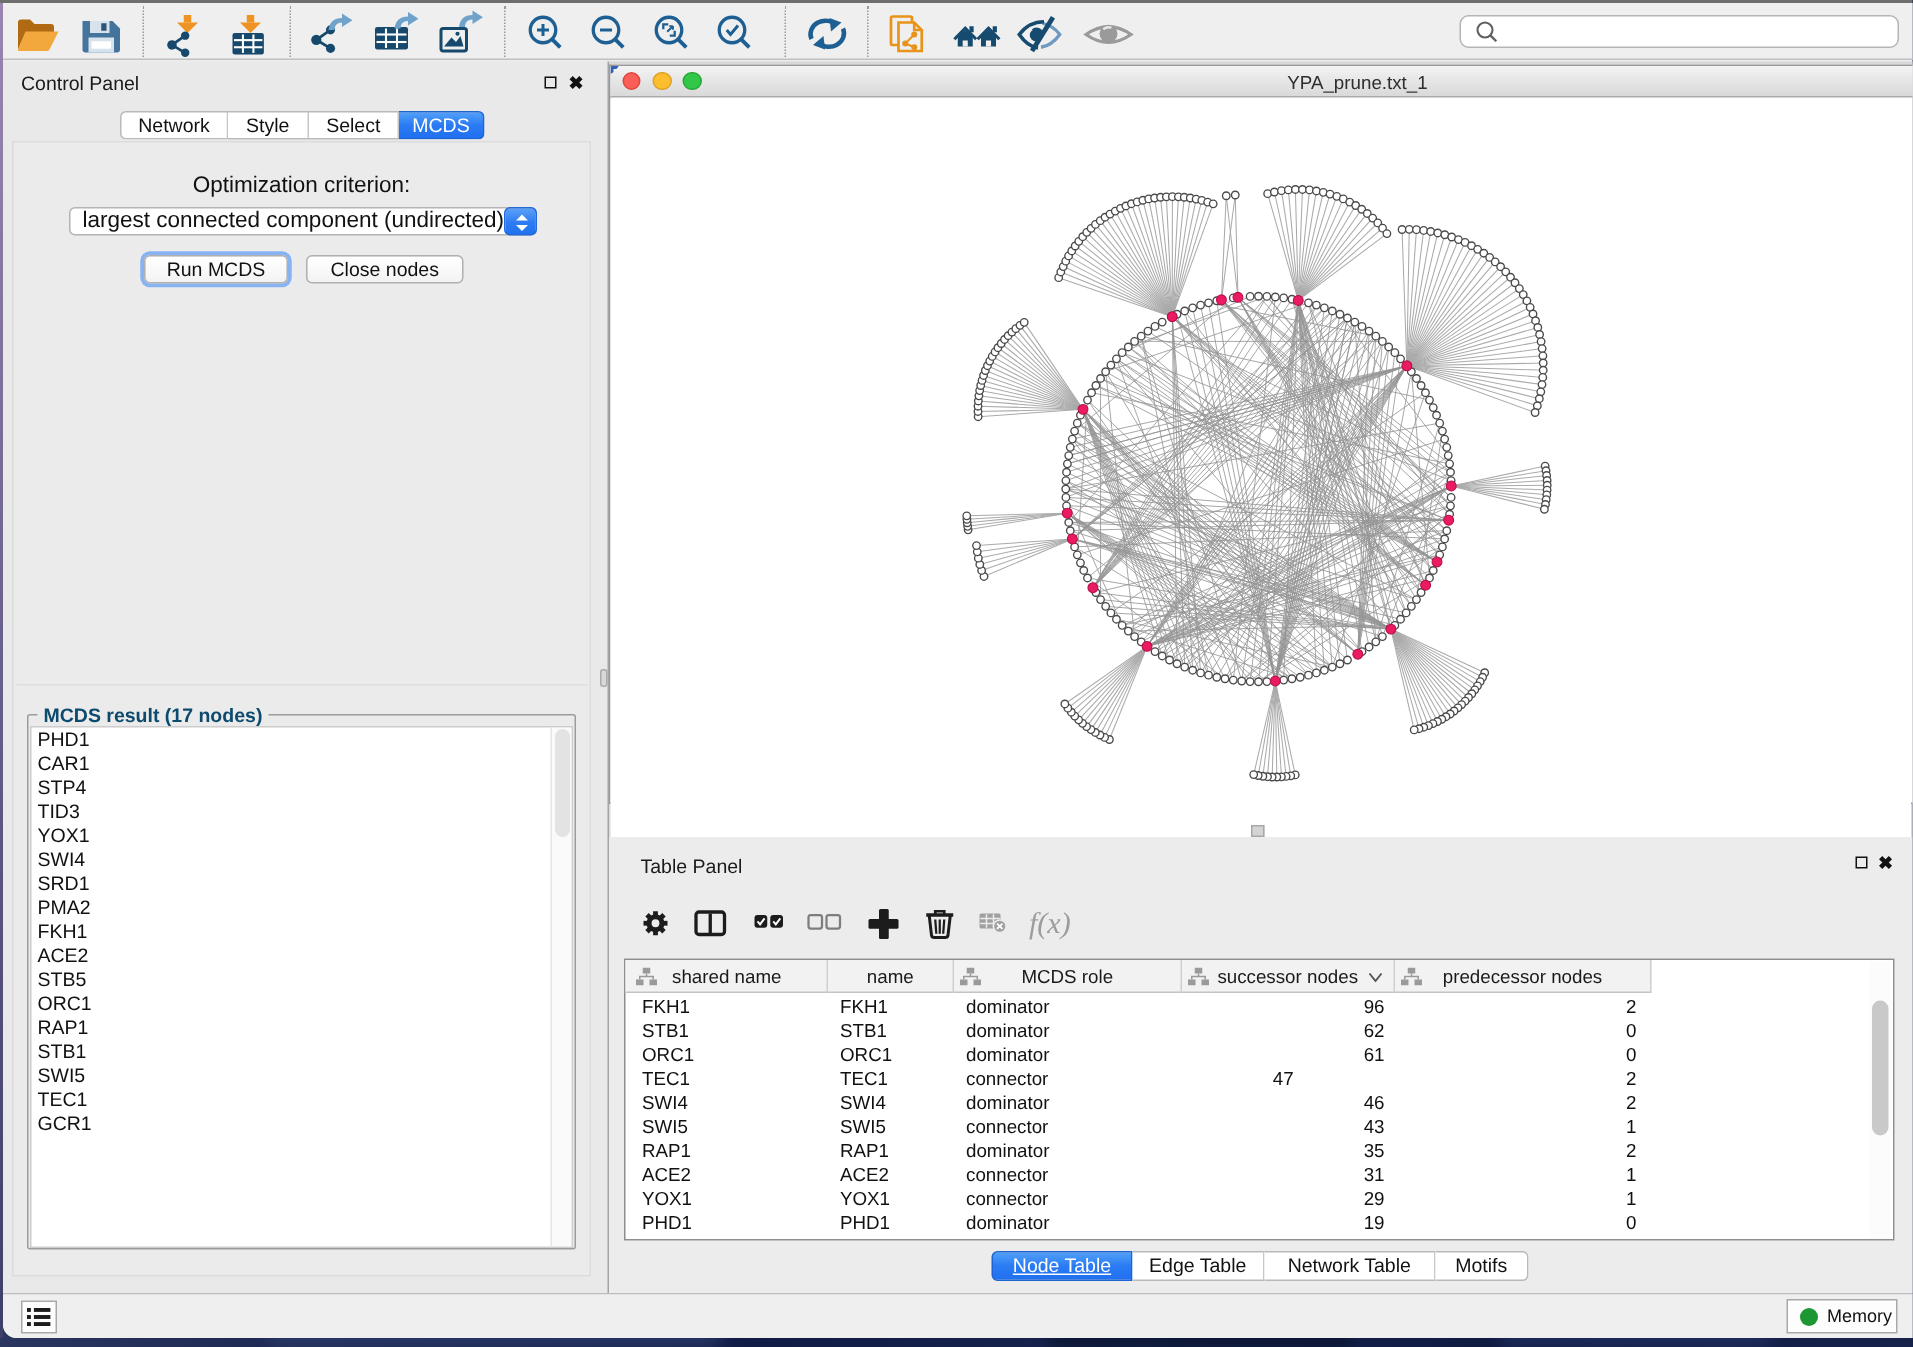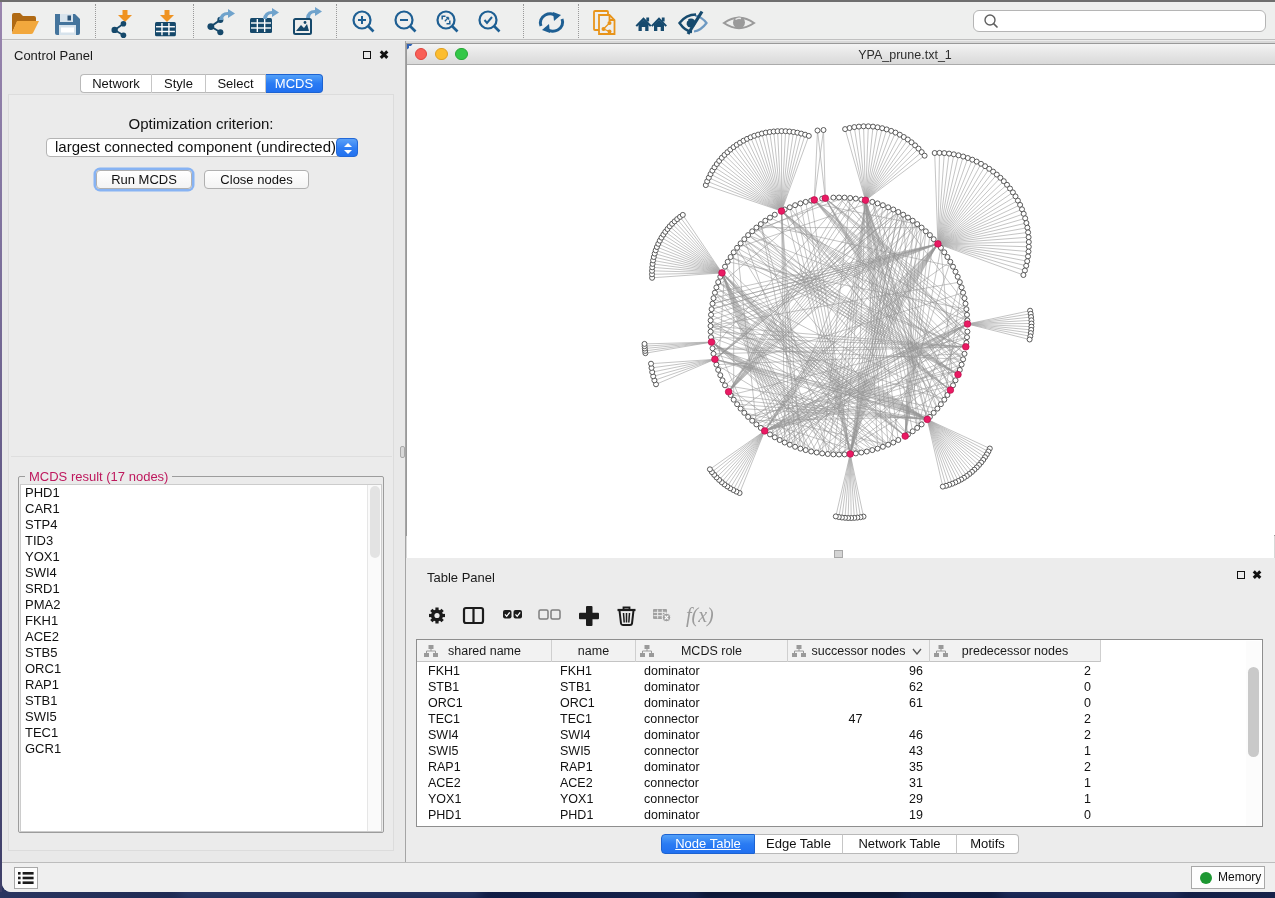--- a/index.html
+++ b/index.html
@@ -36,21 +36,21 @@
 #dropdown { position:absolute; left:37px; top:43px; width:312px; height:19px; background:#fff;
   border:1px solid #b4b4b4; border-radius:4px; font-size:15px; color:#111; line-height:16px; padding-left:8px; }
 #dd-btn { position:absolute; right:-1px; top:-1px; width:22px; height:19px; border-radius:4px;
   background:linear-gradient(180deg,#5ba1f8 0%,#2e7cf3 55%,#2272ef 100%); border:1px solid #2268d8; }
 .btn { position:absolute; top:75px; height:19px; background:linear-gradient(180deg,#ffffff 0%,#f3f3f3 100%);
   border:1px solid #b0b0b0; border-radius:4px; font-size:13px; color:#111; text-align:center; line-height:17px; }
 #runbtn { left:87px; width:96px; box-shadow:0 0 0 2.5px rgba(110,165,245,.8); }
 #closebtn { left:195px; width:105px; }
 #cp-split { position:absolute; left:2px; top:361px; width:381px; height:1px; background:#dedede; }
 #fieldset { position:absolute; left:9px; top:381px; width:366px; height:357px; border:1px solid #9c9c9c; border-radius:2px; }
-#fs-legend { position:absolute; left:6px; top:-8px; background:#ebebeb; padding:0 4px; font-size:13px; color:#be185d; }
+#fs-legend { position:absolute; left:6px; top:-8px; background:#ebebeb; padding:0 4px; font-size:13px; color:#0c4a6e;font-weight:bold; }
 #fs-list { position:absolute; left:1px; top:7px; width:362px; height:348px; background:#fff; border:1px solid #cccccc; overflow:hidden; }
 #fs-list .item { height:16px; line-height:16px; font-size:13px; color:#111; padding-left:4px; }
 #fs-scroll { position:absolute; right:0px; top:0px; width:14px; height:346px; background:#fafafa; border-left:1px solid #e6e6e6; }
 #fs-thumb { position:absolute; right:1px; top:1px; width:10px; height:72px; background:#e3e3e3; border-radius:5px; }
 
 #vdiv { position:absolute; left:400px; top:41px; width:6px; height:821px; background:#e9e9e9; border-right:1px solid #a5a5a5; }
 #vknob { position:absolute; left:0px; top:405px; width:5px; height:12px; background:#d8d8d8; border:1px solid #aaa; border-radius:2px; }
 
 #netwrap { position:absolute; left:406px; top:41px; width:869px; height:517px; background:#d8d8d8; }
 #netframe { position:absolute; left:0px; top:2px; width:869px; height:493px; border:1px solid #999; border-right:none; background:#fff; }

